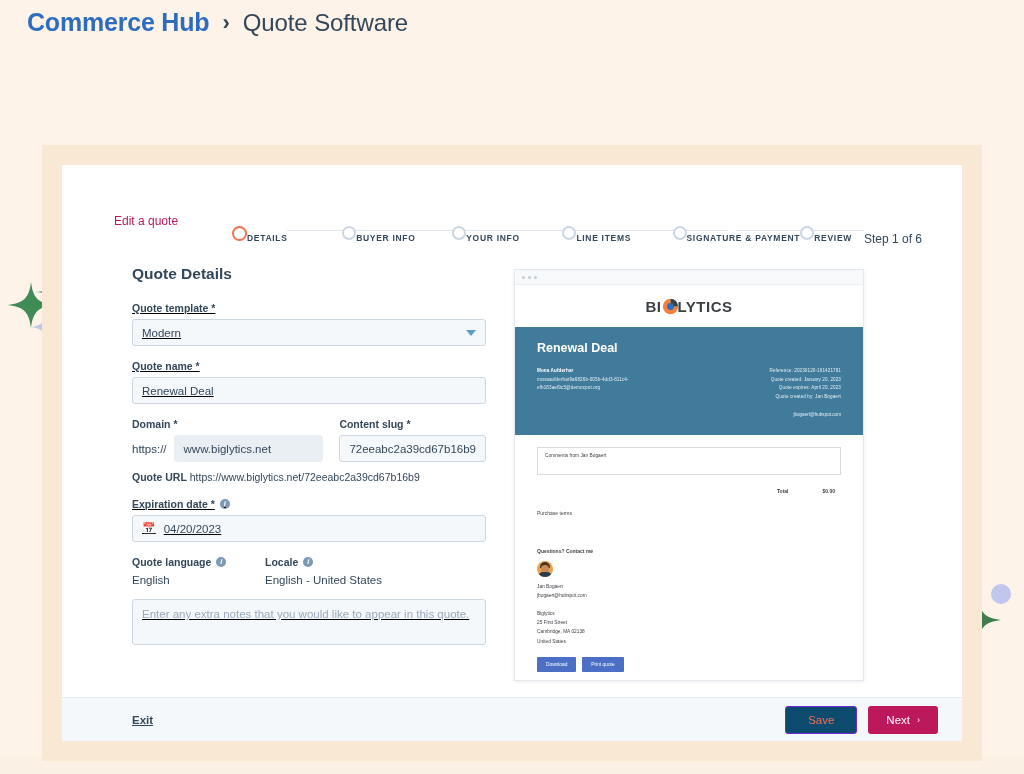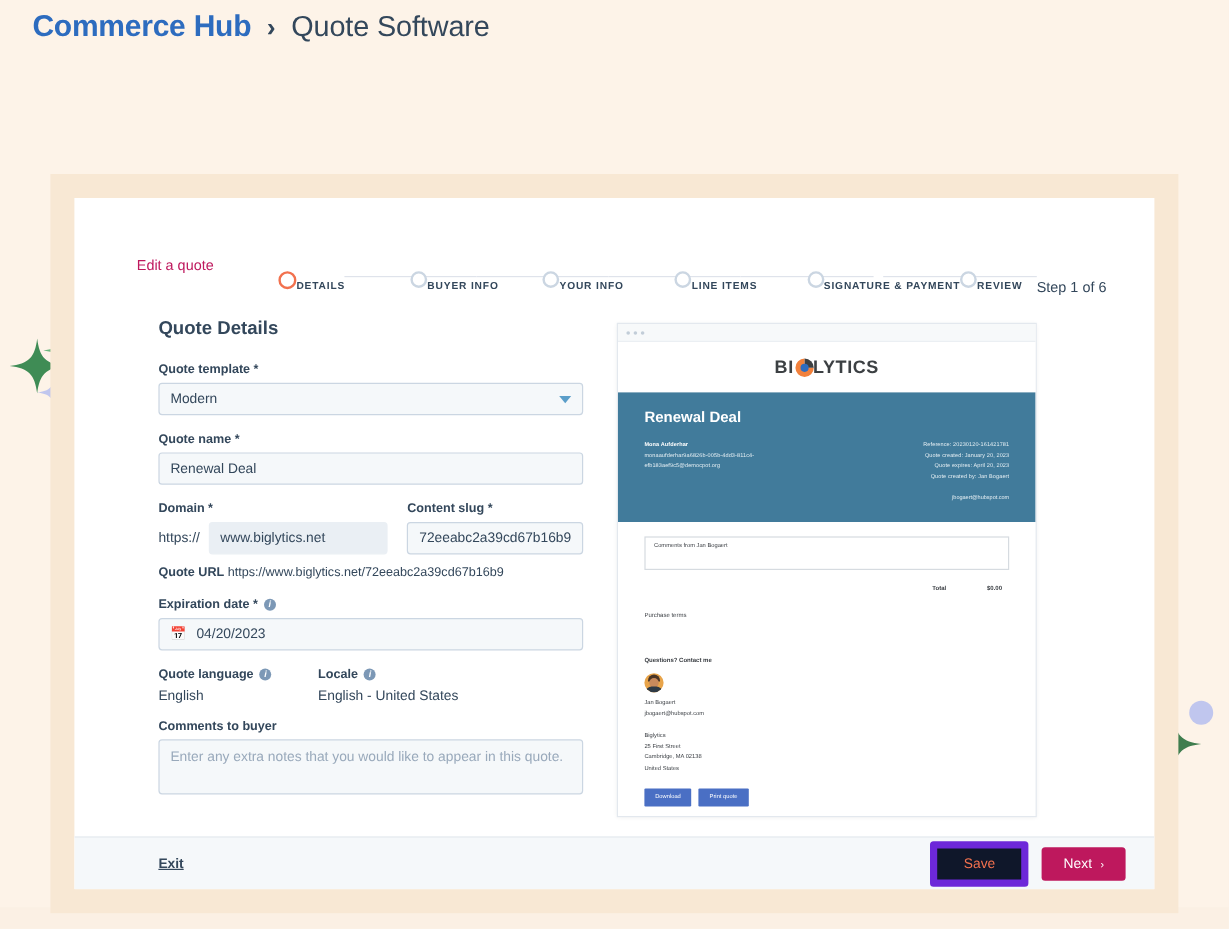--- a/index.html
+++ b/index.html
@@ -73,21 +73,21 @@
   }
 
   
   .body-cols { display: flex; flex: 1 1 auto; min-height: 0; padding: 0 18px; }
   .form-col { width: 420px; padding-left: 52px; padding-right: 14px; }
   .preview-col { flex: 1 1 auto; position: relative; padding-left: 14px; }
 
   .section-title {
     font-size: 15.5px; font-weight: bold; color: #33475b; margin-bottom: 19px;
   }
-  .field { margin-bottom: 14px; }
+  .field { margin-bottom: 14px; text-decoration: underline; }
   .flabel {
     display: flex; align-items: center; gap: 5px;
     font-size: 10.5px; font-weight: bold; color: #33475b; margin-bottom: 5px;
   }
   .info-i {
     display: inline-block; width: 10px; height: 10px; border-radius: 50%;
     background: #7c98b6; color: #fff; font-size: 7.5px; line-height: 10px;
     text-align: center; font-weight: bold; font-style: italic;
   }
   .input {
@@ -201,21 +201,21 @@
     flex: 0 0 44px; height: 44px; background: #f5f8fa;
     border-top: 1px solid #e5e9ee;
     display: flex; align-items: center; justify-content: space-between;
     padding: 0 24px 0 70px;
   }
   .exit-link {
     font-size: 11.5px; color: #33475b; text-decoration: underline; font-weight: bold;
   }
   .fbtns { display: flex; align-items: center; gap: 11px; }
   .btn-save {
-    border: 6px solid #6d28d9; color: #f2714e; background: #0f172a;
+    border: 1px solid #6d28d9; color: #f2714e; background: #0c4a6e;
     font-size: 11.5px; border-radius: 3px; padding: 7px 22px;
   }
   .btn-next {
     background: #be185d; color: #fff; font-size: 11.5px;
     border-radius: 3px; padding: 8px 18px; display: flex; align-items: center; gap: 7px; text-align: center;
   }
   .btn-next .chev { font-size: 9px; }
 
   
   .spark { position: absolute; }
@@ -361,21 +361,20 @@
             <div>
               <div class="flabel">
                 <span>Locale</span>
                 <span class="info-i">i</span>
               </div>
               <div class="static-val">English - United States</div>
             </div>
           </div>
 
           <div class="field">
-            <div class="flabel">Comments to buyer</div>
             <div class="textarea">Enter any extra notes that you would like to appear in this quote.</div>
           </div>
         </div>
 
         <div class="preview-col">
           <div class="preview">
             <div class="pv-bar">
               <span class="pv-dot"></span>
               <span class="pv-dot"></span>
               <span class="pv-dot"></span>

